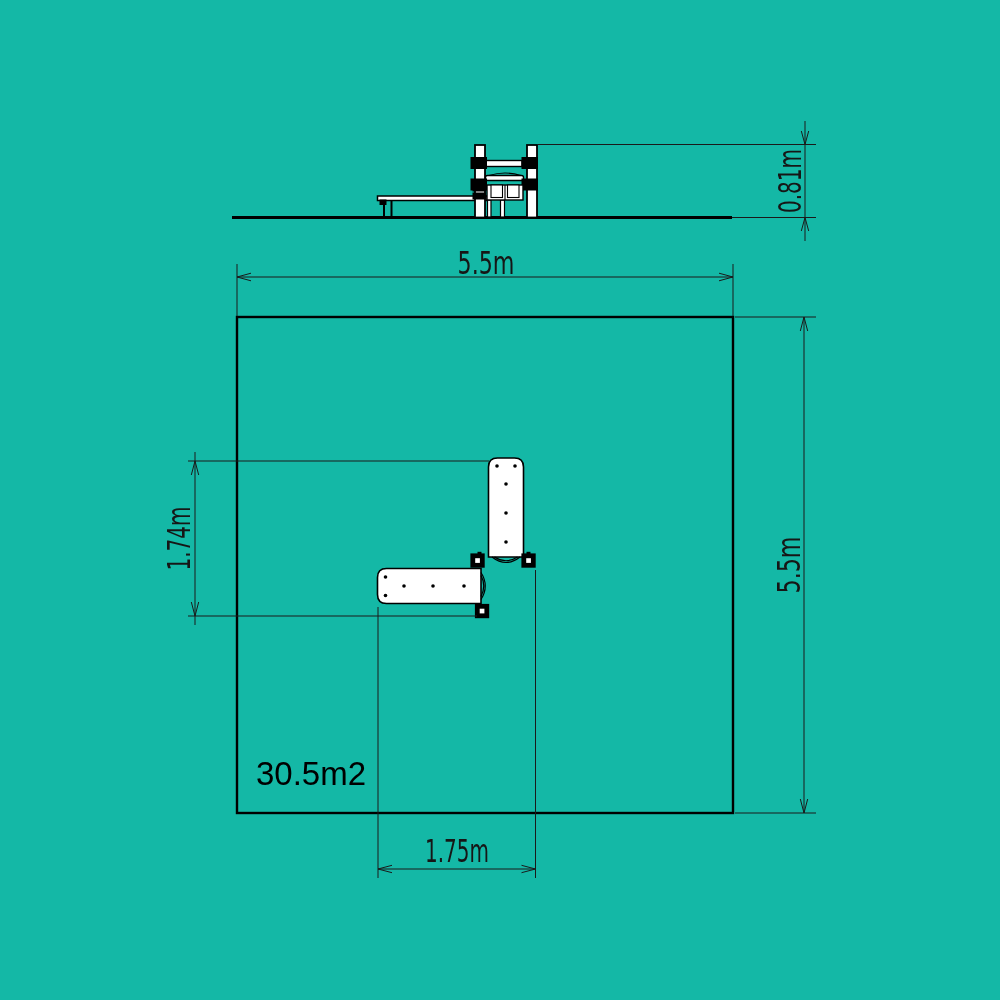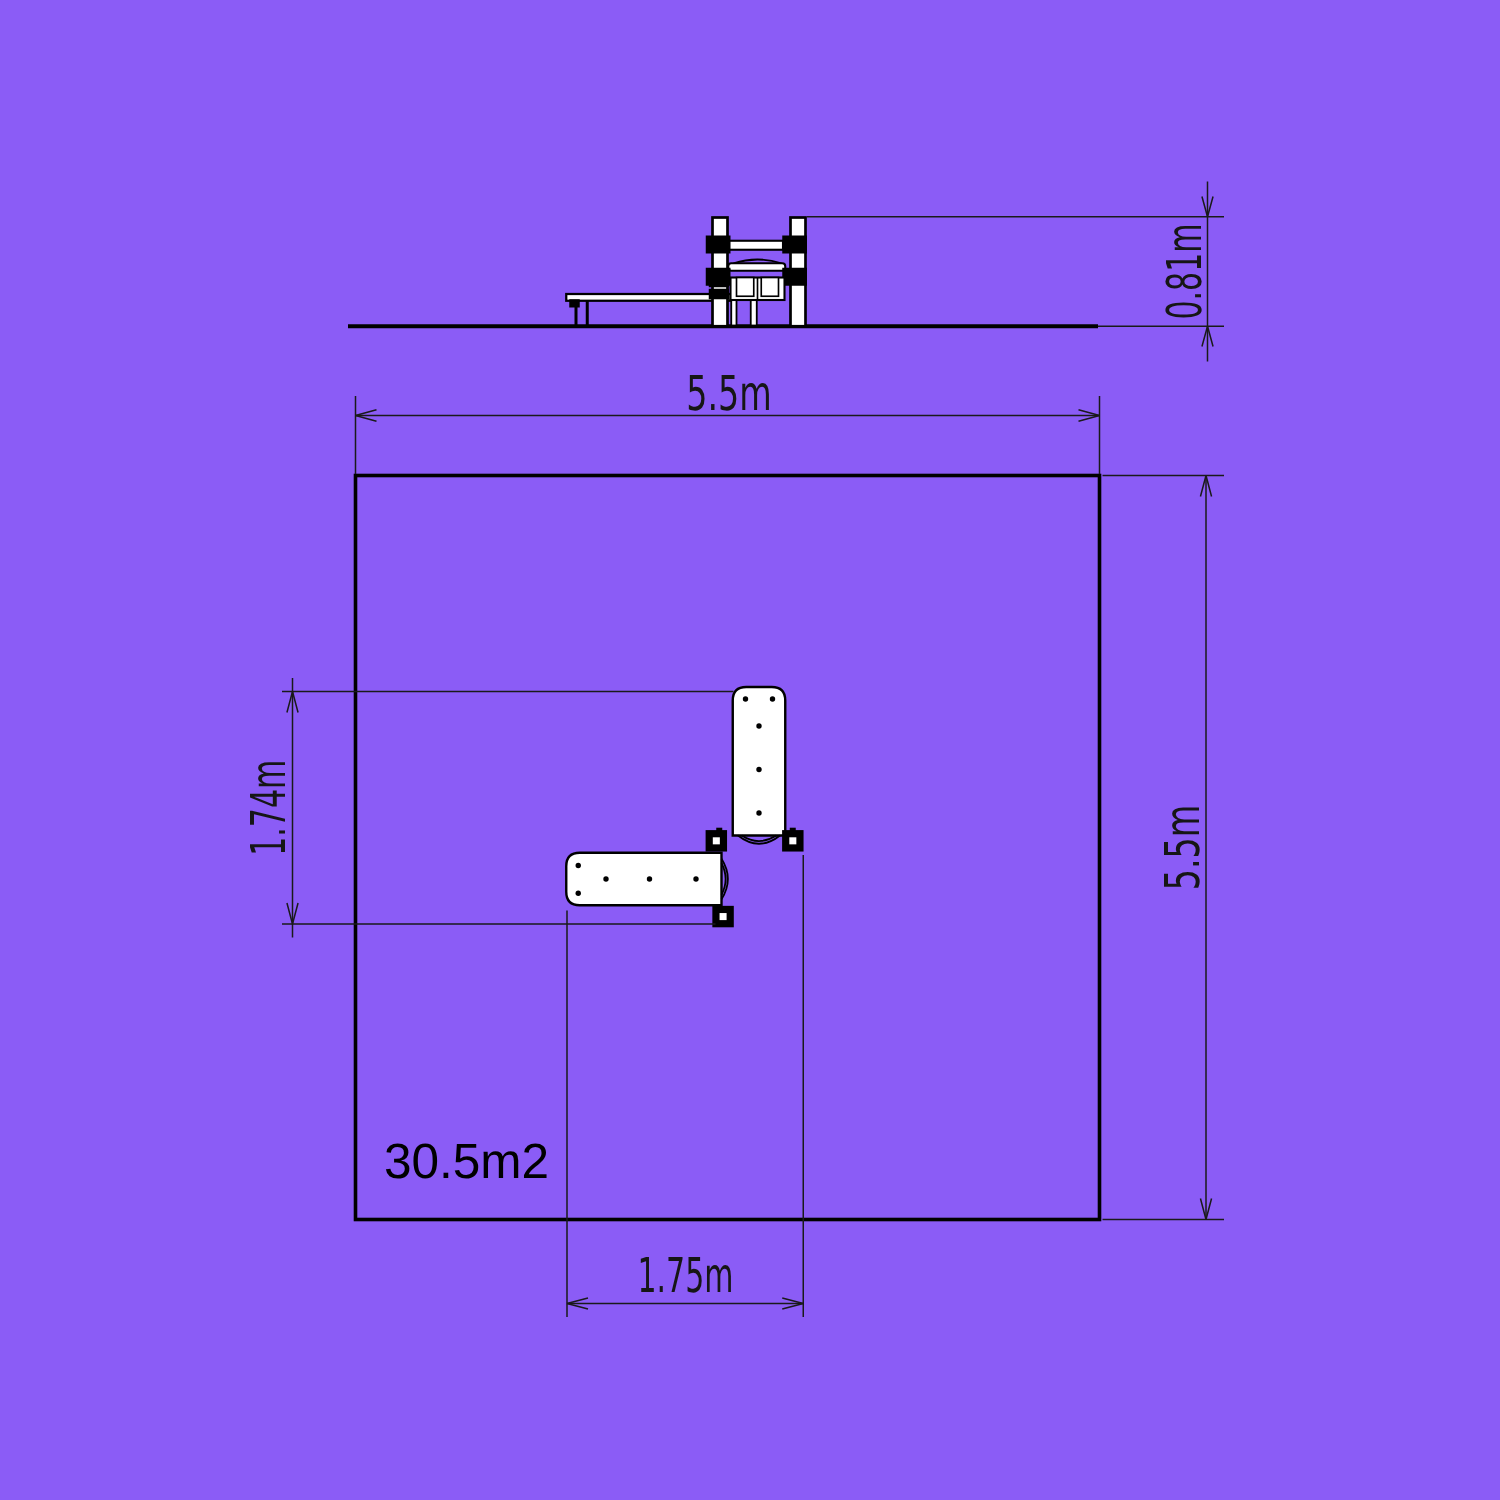--- a/index.html
+++ b/index.html
@@ -1,16 +1,16 @@
 <!DOCTYPE html>
 <html><head>
 <meta charset="utf-8">
 <style>
   html,body{margin:0;padding:0;background:#ffffff;}
-  #canvas{position:relative;width:1000px;height:1000px;background:#8b5cf6;overflow:hidden;
+  #canvas{position:relative;width:1000px;height:1000px;background:#14b8a6;overflow:hidden;
           font-family:"DejaVu Sans",sans-serif;}
   svg{position:absolute;left:0;top:0;}
   .dim-text{font-family:"DejaVu Sans",sans-serif;font-size:32px;fill:#161616;}
   .area-text{font-family:"Liberation Sans",sans-serif;font-size:33px;fill:#000000;}
   .outline{fill:#ffffff;stroke:#000000;}
   .thin{fill:none;stroke:#1a1a1a;stroke-width:1;}
 </style>
 </head>
 <body>
 

